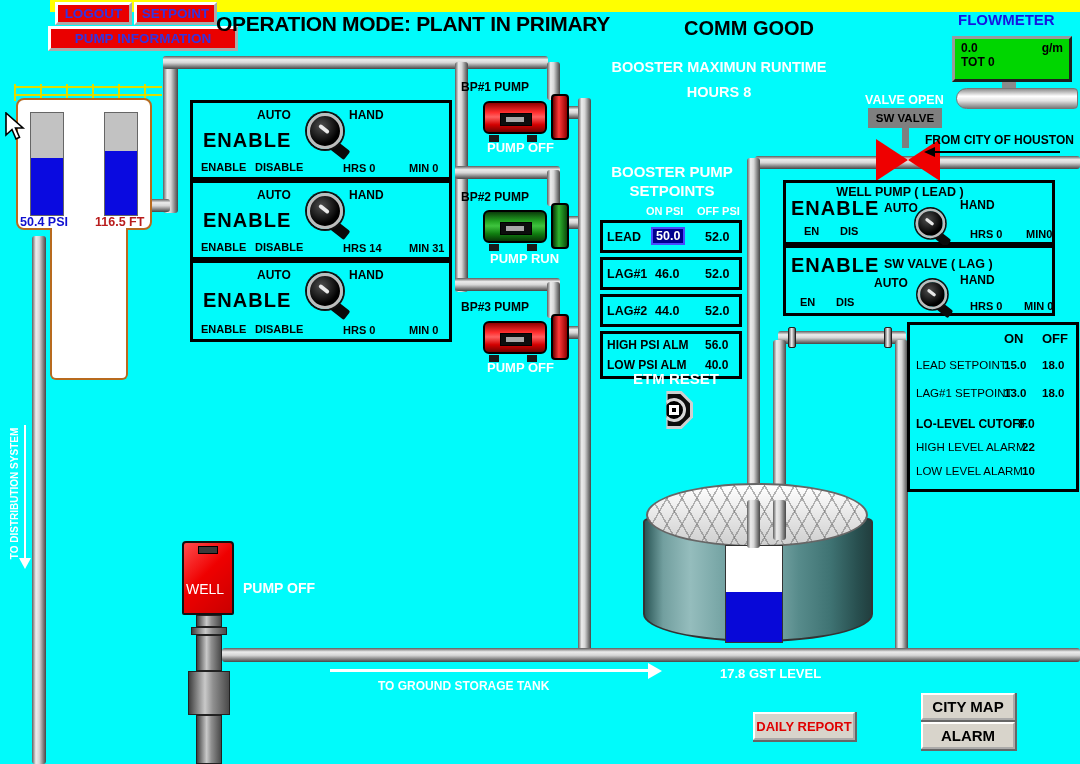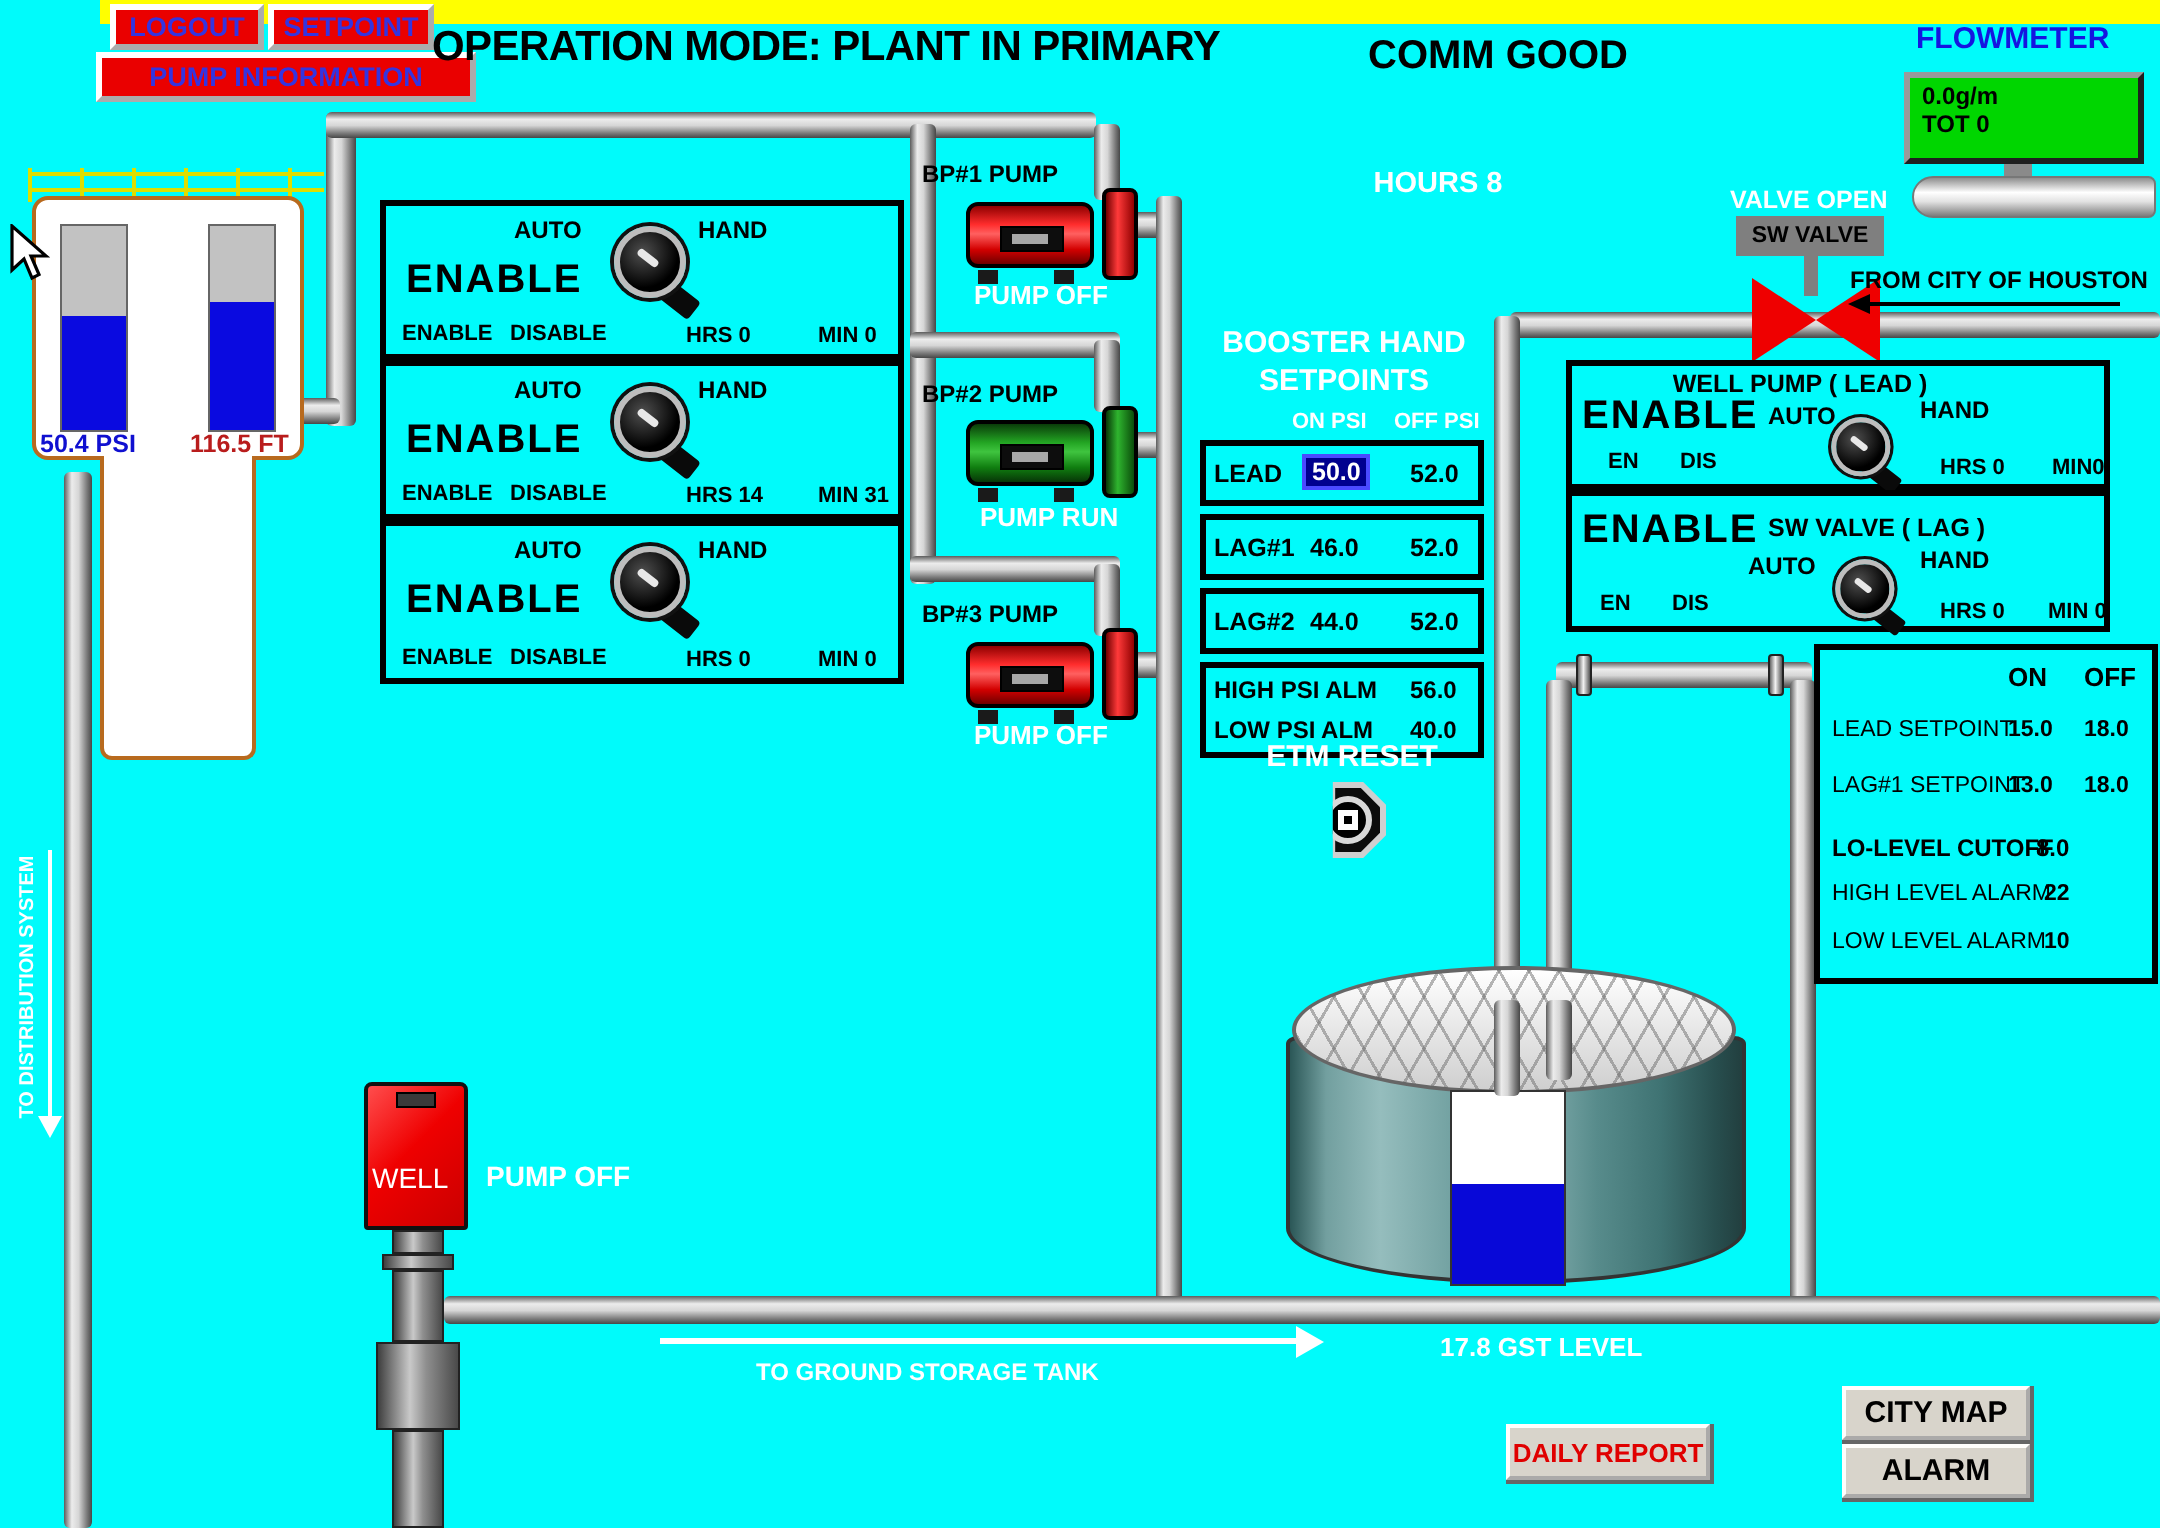--- a/index.html
+++ b/index.html
@@ -45,21 +45,21 @@
   .etm-ring{position:absolute;inset:7px;border-radius:50%;border:3px solid #d8d8d8;background:#000}
   .etm-sq{position:absolute;left:14px;top:14px;width:10px;height:10px;border:3px solid #fff;background:#000}
   
   .rbtn{position:absolute;background:#ea0000;border:3px outset #fff;color:#3434e0;font-size:13.5px;
         display:flex;align-items:center;justify-content:center;font-weight:bold;cursor:pointer}
   .gbtn{position:absolute;background:#d8d4cb;border:2px outset #fffefc;box-shadow:1px 1px 0 1px #666;
         display:flex;align-items:center;justify-content:center;font-weight:bold;cursor:pointer}
   
   .lcd{position:absolute;left:952px;top:36px;width:120px;height:46px;background:#00d600;
        border:3px solid;border-color:#9a9a9a #1f1f1f #1f1f1f #9a9a9a;padding:2px 6px;font-size:12px}
-  .lcdrow{display:flex;justify-content:flex-start}
+  .lcdrow{display:flex;justify-content:space-between}
   .ftube{position:absolute;left:956px;top:88px;width:122px;height:21px;border:1px solid #777;
        background:linear-gradient(to bottom,#8e8e8e,#fff 38%,#e2e2e2 62%,#7d7d7d);border-radius:11px 4px 4px 11px}
   
   .rail{position:absolute;left:14px;top:84px;width:148px;height:17px;
         background:repeating-linear-gradient(90deg,#dede00 0 2px,transparent 2px 26px)}
   .rail::before{content:"";position:absolute;left:0;right:0;top:2px;height:2px;background:#dede00}
   .rail::after{content:"";position:absolute;left:0;right:0;top:10px;height:2px;background:#dede00}
   .bar{position:absolute;width:34px;height:104px;border:1px solid #666;background:#c2c2c2}
   .bar-fill{position:absolute;left:0;right:0;bottom:0;background:#0a0ae0}
   
@@ -84,20 +84,21 @@
 <div id="stage">
 
   <div class="t" style="left:50px;top:0;width:1030px;height:12px;background:#ffff00"></div>
 
   <div class="rbtn" style="left:55px;top:2px;width:77px;height:23px">LOGOUT</div>
   <div class="rbtn" style="left:134px;top:2px;width:83px;height:23px">SETPOINT</div>
   <div class="rbtn" style="left:48px;top:26px;width:190px;height:25px">PUMP INFORMATION</div>
 
   <div class="t bk" style="left:216px;top:12px;font-size:21px;letter-spacing:-0.3px">OPERATION MODE: PLANT IN PRIMARY</div>
   <div class="t bk" style="left:684px;top:17px;font-size:20px">COMM GOOD</div>
+  <div class="t wt ctr" style="left:588px;top:59px;width:262px;font-size:14.5px">BOOSTER MAXIMUN RUNTIME</div>
   <div class="t wt ctr" style="left:588px;top:84px;width:262px;font-size:14.5px">HOURS 8</div>
 
   <div class="t" style="left:958px;top:11px;font-size:15px;color:#1515e0">FLOWMETER</div>
   <div class="lcd">
     <div class="lcdrow">
       <span>0.0</span>
       <span>g/m</span>
     </div>
     <div class="lcdrow">
       <span>TOT 0</span>
@@ -216,21 +217,21 @@
   <div class="pump red" style="left:483px;top:314px">
     <div class="pmotor">
         <div class="pslot"></div>
       </div>
     <div class="phead"></div>
     <div class="pfoot" style="left:6px;width:10px"></div>
     <div class="pfoot" style="left:44px;width:10px"></div>
   </div>
   <div class="t wt" style="left:487px;top:360px;font-size:13px">PUMP OFF</div>
 
-  <div class="t wt ctr" style="left:596px;top:163px;width:152px;font-size:15px">BOOSTER HAND</div>
+  <div class="t wt ctr" style="left:596px;top:163px;width:152px;font-size:15px">BOOSTER PUMP</div>
   <div class="t wt ctr" style="left:596px;top:182px;width:152px;font-size:15px">SETPOINTS</div>
   <div class="t wt" style="left:646px;top:205px;font-size:11px">ON PSI</div>
   <div class="t wt" style="left:697px;top:205px;font-size:11px">OFF PSI</div>
 
   <div class="spbox" style="top:220px;height:33px">
     <span class="t bk" style="left:4px;top:7px;font-size:12.5px">LEAD</span>
     <span class="t sel" style="left:48px;top:4px;font-size:12.5px">50.0</span>
     <span class="t bk" style="left:102px;top:7px;font-size:12.5px">52.0</span>
   </div>
   <div class="spbox" style="top:257px;height:33px">

